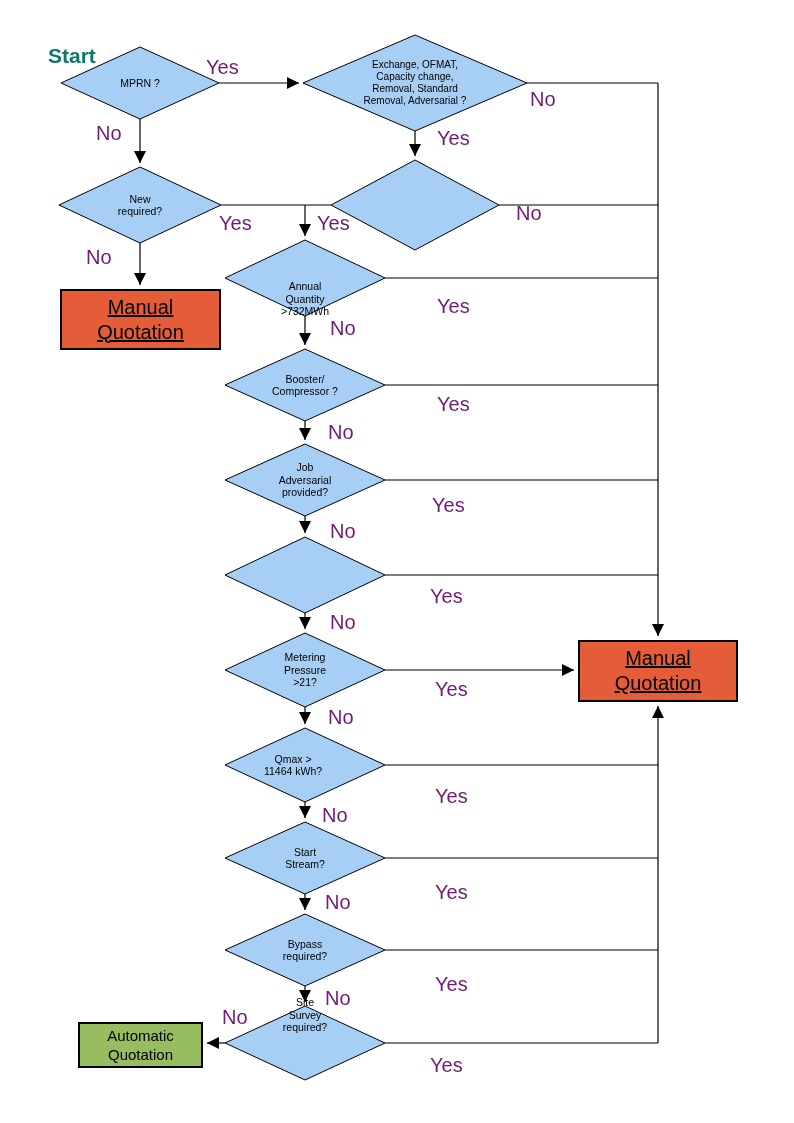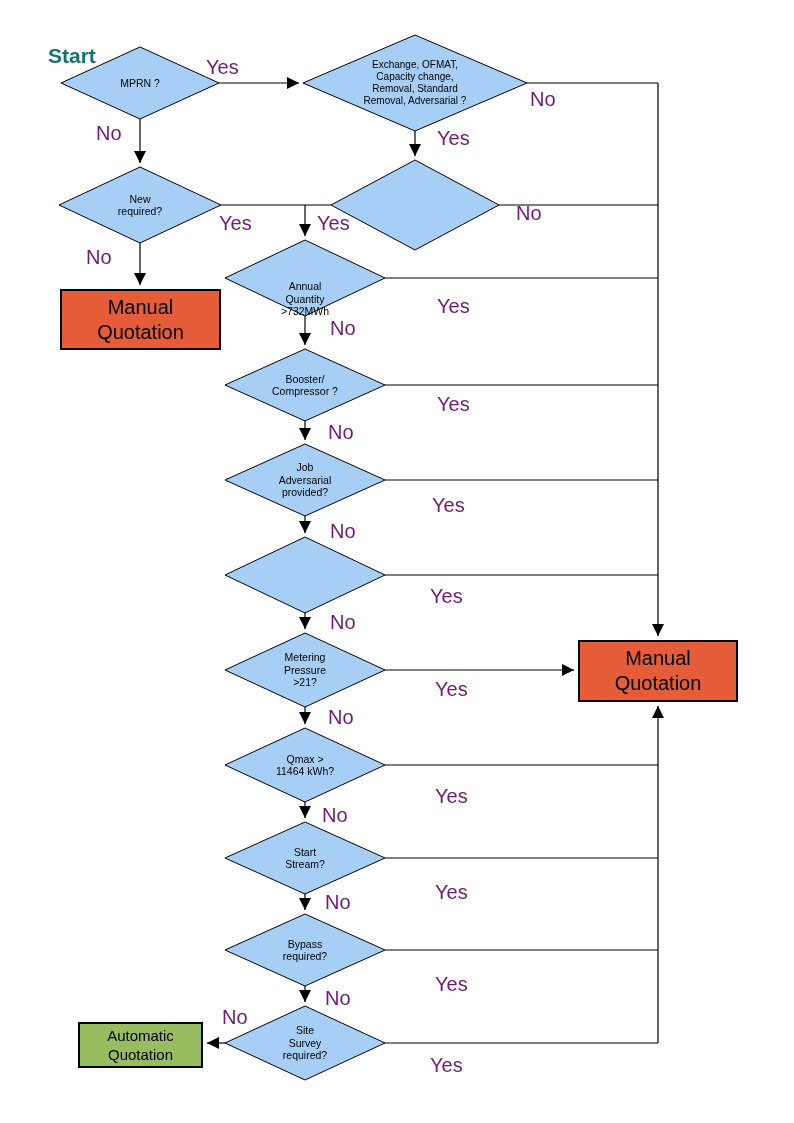--- a/index.html
+++ b/index.html
@@ -14,21 +14,21 @@
   .node-text{
     position:absolute;display:flex;align-items:center;justify-content:center;
     text-align:center;font-size:10.5px;line-height:1.18;color:#000;
   }
   .node-text.small{font-size:10px;}
   .box{
     position:absolute;display:flex;align-items:center;justify-content:center;
     text-align:center;border:2px solid var(--line,#000);box-sizing:border-box;
     font-size:20px;line-height:1.25;color:#000;
   }
-  .box.manual{background:var(--manual-fill,#E45C38);}
+  .box.manual{background:var(--manual-fill,#E45C38);text-decoration:underline;}
   .box.auto{background:var(--auto-fill,#98BD60);font-size:15px;line-height:1.3;}
   .box span{display:block;max-width:120px;}
   .edge-label{position:absolute;font-size:20px;line-height:1;color:#701a75;white-space:nowrap;}
   .start-label{position:absolute;font-size:21px;font-weight:bold;color:#0f766e;}
 </style>
 </head>
 <body>
 
 <div id="page">
 
@@ -85,24 +85,24 @@
 
   <div class="start-label" style="left:48px;top:44px;">Start</div>
 
   <div class="node-text small" style="left:363px;top:50px;width:104px;height:66px;">Exchange, OFMAT, Capacity change, Removal, Standard Removal, Adversarial ?</div>
   <div class="node-text" style="left:85px;top:62px;width:110px;height:42px;">MPRN ?</div>
   <div class="node-text" style="left:115px;top:184px;width:50px;height:42px;">New required?</div>
   <div class="node-text" style="left:268px;top:257px;width:74px;height:42px;margin-top:21px;">Annual Quantity &gt;732MWh</div>
   <div class="node-text" style="left:272px;top:364px;width:66px;height:42px;">Booster/ Compressor ?</div>
   <div class="node-text" style="left:274px;top:459px;width:62px;height:42px;">Job Adversarial provided?</div>
   <div class="node-text" style="left:273px;top:649px;width:64px;height:42px;">Metering Pressure &gt;21?</div>
-  <div class="node-text" style="left:274px;top:744px;width:62px;height:42px;">Qmax &gt; 11464 kWh?</div>
+  <div class="node-text" style="left:262px;top:744px;width:62px;height:42px;">Qmax &gt; 11464 kWh?</div>
   <div class="node-text" style="left:278px;top:841px;width:54px;height:34px;">Start Stream?</div>
   <div class="node-text" style="left:277px;top:933px;width:56px;height:34px;">Bypass required?</div>
-  <div class="node-text" style="left:280px;top:1022px;width:50px;height:42px;">Site Survey required?</div>
+  <div class="node-text" style="left:280px;top:994px;width:50px;height:42px;">Site Survey required?</div>
 
   <div class="box manual" style="left:60px;top:289px;width:161px;height:61px;">
     <span>Manual Quotation</span>
   </div>
   <div class="box manual" style="left:578px;top:640px;width:160px;height:62px;">
     <span>Manual Quotation</span>
   </div>
   <div class="box auto" style="left:78px;top:1022px;width:125px;height:46px;justify-content:center;">
     <span>Automatic Quotation</span>
   </div>

